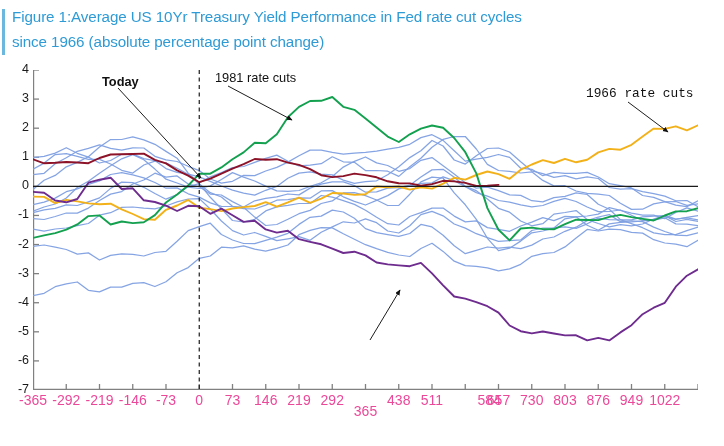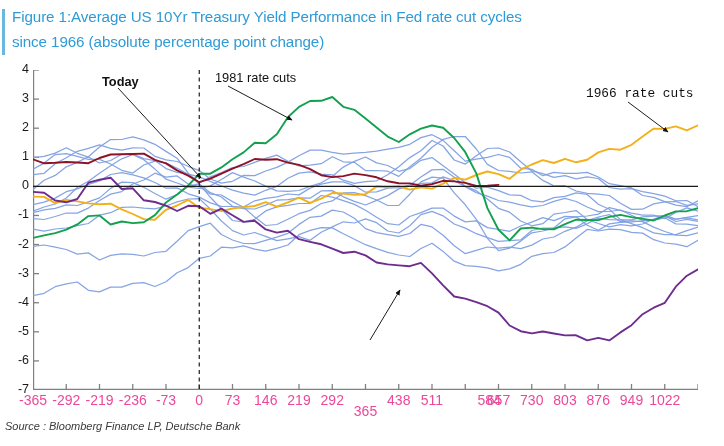--- a/index.html
+++ b/index.html
@@ -152,21 +152,21 @@
         </g>
         <line x1="0" y1="116.36363636363637" x2="665" y2="116.36363636363637" stroke="#1a1a1a" stroke-width="1.1"></line>
         <line x1="166.25" y1="0" x2="166.25" y2="320" stroke="#1a1a1a" stroke-width="1.2" stroke-dasharray="4,3.5"></line>
       </svg>
   </div>
 
   <div id="x-axis-labels">
       <div class="xlab" style="left: 0px;">-365</div>
       <div class="xlab" style="left: 33.25px;">-292</div>
       <div class="xlab" style="left: 66.5px;">-219</div>
-      <div class="xlab" style="left: 99.75px;">-236</div>
+      <div class="xlab" style="left: 99.75px;">-146</div>
       <div class="xlab" style="left: 133px;">-73</div>
       <div class="xlab" style="left: 166.25px;">0</div>
       <div class="xlab" style="left: 199.5px;">73</div>
       <div class="xlab" style="left: 232.75px;">146</div>
       <div class="xlab" style="left: 266px;">219</div>
       <div class="xlab" style="left: 299.25px;">292</div>
       <div class="xlab" style="left: 332.5px; margin-top: 11px;">365</div>
       <div class="xlab" style="left: 365.75px;">438</div>
       <div class="xlab" style="left: 399px;">511</div>
       <div class="xlab" style="left: 432.25px; margin-left: 24px;">584</div>
@@ -176,21 +176,20 @@
       <div class="xlab" style="left: 565.25px;">876</div>
       <div class="xlab" style="left: 598.5px;">949</div>
       <div class="xlab" style="left: 631.75px;">1022</div>
       <div class="xlab" style="left: 665px; margin-left: 44px;">1095</div>
     </div>
 
   <div class="annot" id="annot-today">Today</div>
   <div class="annot" id="annot-1981">1981 rate cuts</div>
   <div class="annot" id="annot-1966">1966 rate cuts</div>
 
-  <div id="source">Source : Bloomberg Finance LP, Deutsche Bank</div>
 <svg width="724" height="446" viewBox="0 0 724 446" style="position: absolute; left: 0px; top: 0px; pointer-events: none;">
       <defs>
         <marker id="ah" markerWidth="7" markerHeight="7" refX="5.4" refY="2.6" orient="auto" markerUnits="strokeWidth">
           <path d="M0,0 L6,2.6 L0,5.2 z" fill="#111"></path>
         </marker>
       </defs>
       <line x1="118" y1="88" x2="201" y2="178" stroke="#111" stroke-width="0.95" marker-end="url(#ah)"></line>
       <line x1="228" y1="86" x2="292" y2="120" stroke="#111" stroke-width="0.95" marker-end="url(#ah)"></line>
       <line x1="628" y1="102" x2="668" y2="132" stroke="#111" stroke-width="0.95" marker-end="url(#ah)"></line>
       <line x1="370" y1="340" x2="400" y2="290" stroke="#111" stroke-width="0.95" marker-end="url(#ah)"></line>

